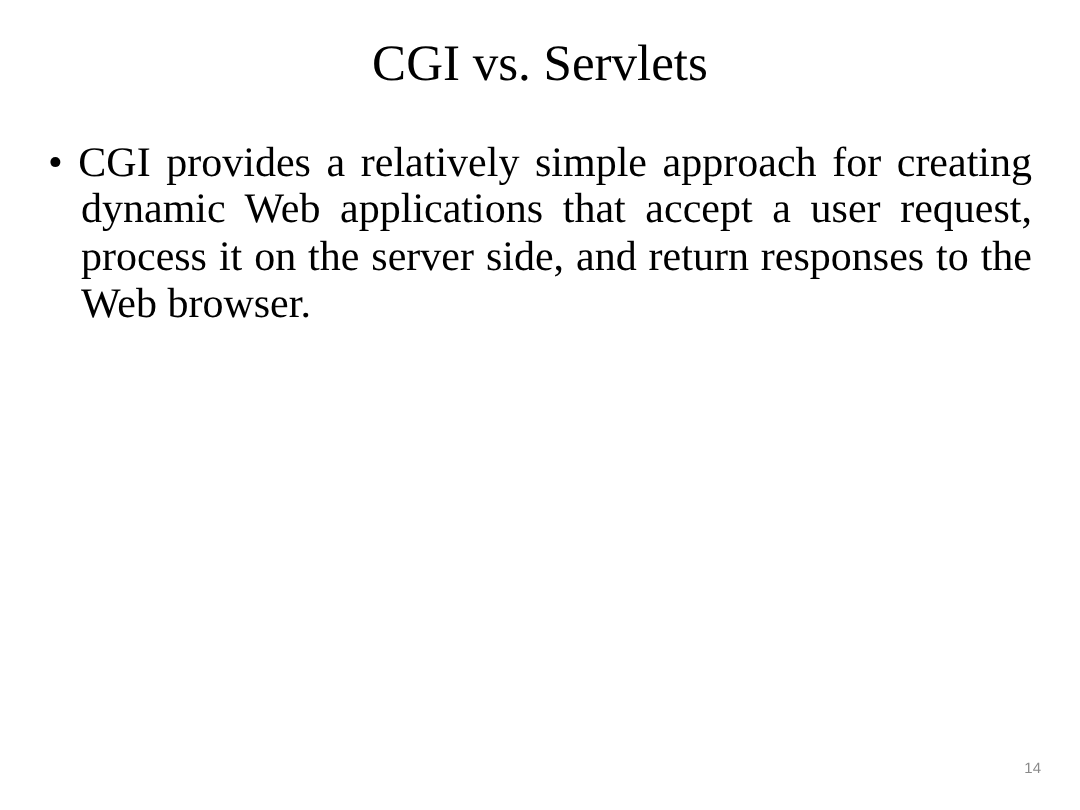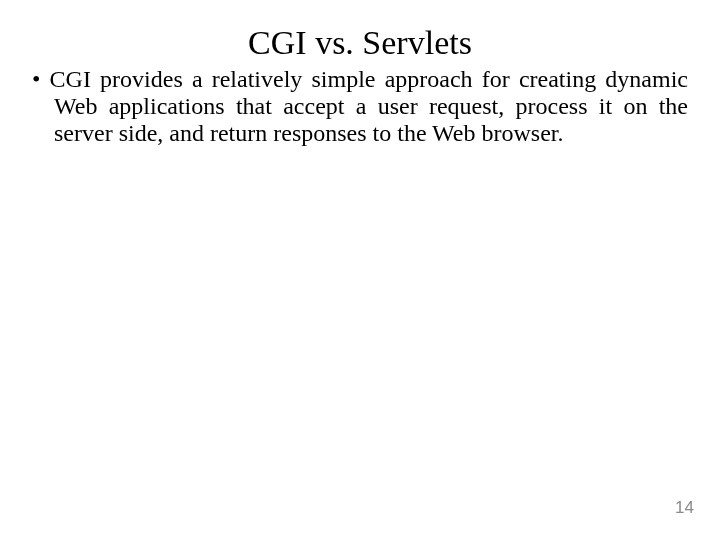--- a/index.html
+++ b/index.html
@@ -15,46 +15,46 @@
   .slide {
     box-sizing: border-box;
     width: 720px;
     height: 540px;
     padding: 18px 28px 18px 28px;
     position: relative;
   }
   .title {
     text-align: center;
     font-size: 34px;
-    margin: 6px 0 4px 0;
+    margin: 6px 0 31px 0;
     font-weight: normal;
   }
   ul.body {
     list-style: none;
     margin: 0;
     padding: 0 4px 0 4px;
-    font-size: 24px;
+    font-size: 28px;
     line-height: 1.12;
   }
   ul.body > li {
     text-align: justify;
     text-justify: inter-word;
     padding-left: 22px;
     text-indent: -22px;
     margin: 0 0 2px 0;
   }
   ul.body > li::before {
     content: "• ";
   }
   .page-num {
     position: absolute;
     right: 26px;
     bottom: 22px;
     font-family: Arial, Helvetica, sans-serif;
-    font-size: 17px;
+    font-size: 10px;
     color: #8a8a8a;
   }
 </style>
 </head>
 <body>
 
 <div class="slide">
   <h1 class="title">CGI vs. Servlets</h1>
   <ul class="body">
     <li>CGI provides a relatively simple approach for creating dynamic Web applications that accept a user request, process it on the server side, and return responses to the Web browser.</li>

